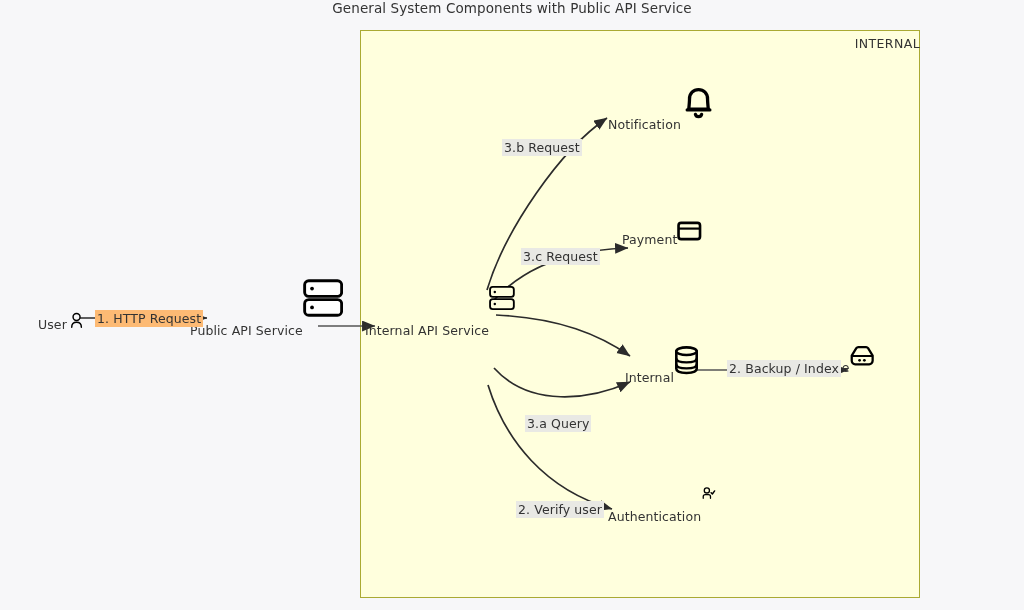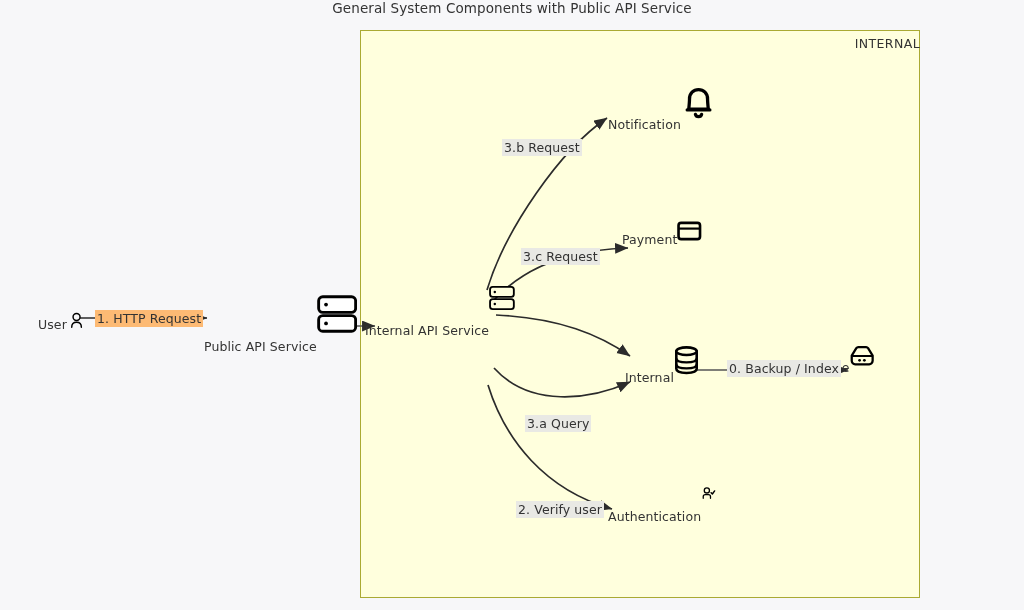--- a/index.html
+++ b/index.html
@@ -110,21 +110,21 @@
 </svg>
 
 <div class="node" style="left:38px; top:292px; width:48px;margin-top:12px;">
   <div class="node-label">User</div>
   <svg width="34" height="34" viewBox="0 0 34 34">
     <circle cx="17" cy="10" r="6.2" fill="none" stroke="#000" stroke-width="2.6"></circle>
     <path d="M8.4,28 C8.4,21.6 12.2,19.2 17,19.2 C21.8,19.2 25.6,21.6 25.6,28" fill="none" stroke="#000" stroke-width="2.6" stroke-linecap="round"></path>
   </svg>
 </div>
 
-<div class="node" style="left:204px; top:252px; width:153px;margin-top:16px;">
+<div class="node" style="left:190px; top:252px; width:153px;">
   <div class="node-label">Public API Service</div>
   <svg width="98" height="92" viewBox="0 0 98 92">
     <rect x="4" y="4" width="90" height="38" rx="10" ry="10" fill="#fff" stroke="#000" stroke-width="7"></rect>
     <circle cx="22" cy="23" r="4.6" fill="#000"></circle>
     <rect x="4" y="50" width="90" height="38" rx="10" ry="10" fill="#fff" stroke="#000" stroke-width="7"></rect>
     <circle cx="22" cy="69" r="4.6" fill="#000"></circle>
   </svg>
 </div>
 
 <div class="node" style="left:365px; top:252px; width:150px;">
@@ -184,15 +184,15 @@
 </div>
 
 <div class="edge-label" style="left:95px; top:310px;">1. HTTP Request</div>
 
 <div class="edge-label on-yellow" style="left:502px; top:104px;margin-top:35px;">3.b Request</div>
 
 <div class="edge-label on-yellow" style="left:521px; top:236px;margin-top:12px;">3.c Request</div>
 
 <div class="edge-label on-yellow" style="left:525px; top:415px;">3.a Query</div>
 
-<div class="edge-label on-yellow" style="left:727px; top:360px;">0. Backup / Index</div>
+<div class="edge-label on-yellow" style="left:727px; top:360px;">2. Backup / Index</div>
 
 <div class="edge-label on-yellow" style="left:516px; top:501px;">2. Verify user</div>
 
 </body></html>

